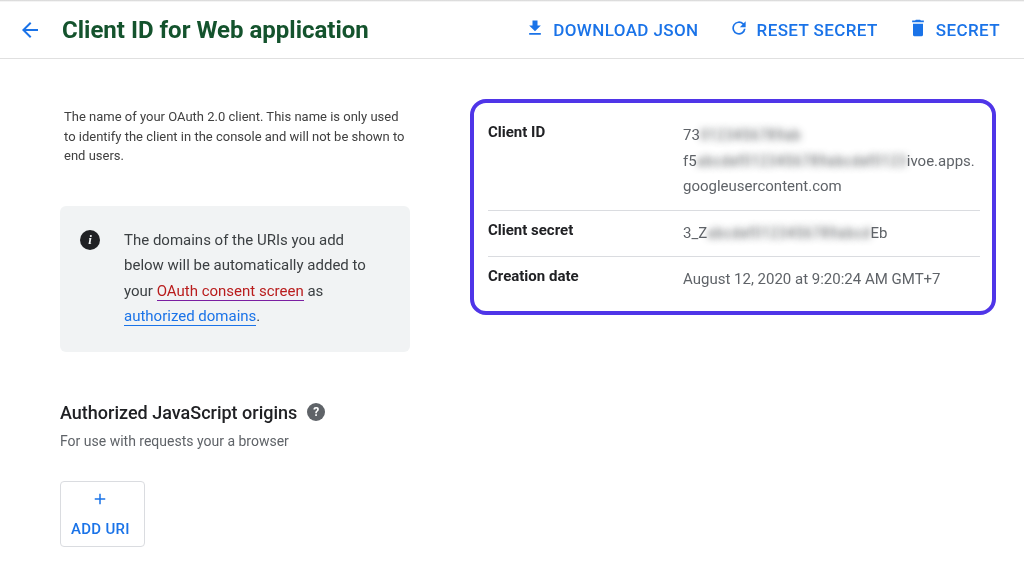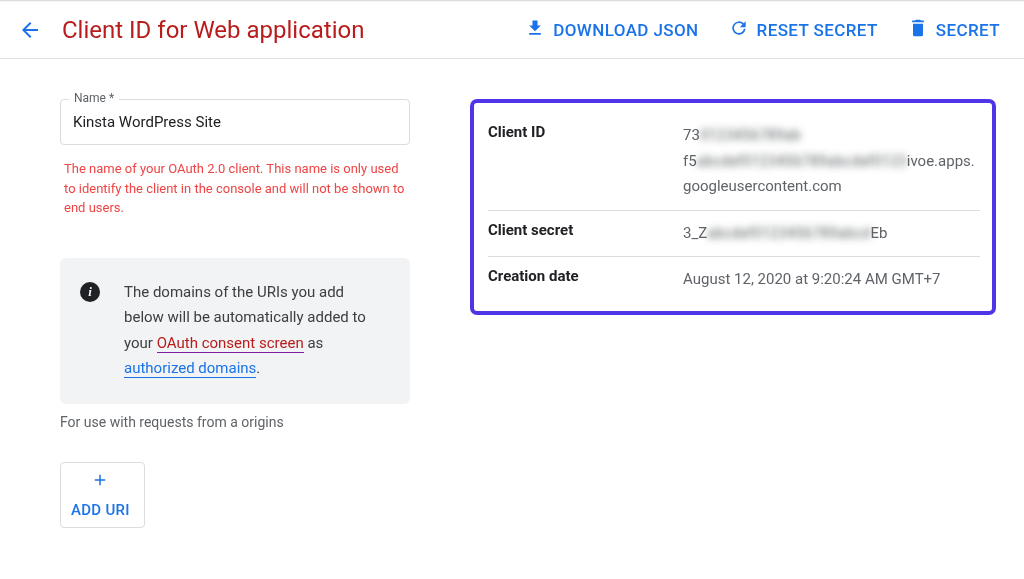--- a/index.html
+++ b/index.html
@@ -23,22 +23,22 @@
   .back-arrow {
     width: 24px; height: 24px;
     display: flex; align-items: center; justify-content: center;
     margin-right: 20px;
     cursor: pointer;
     color: #1a73e8;
   }
   .back-arrow svg { width: 24px; height: 24px; }
   .page-title {
     font-size: 24px;
-    font-weight: 400;
-    color: #b91c1c;
+    font-weight: 700;
+    color: #14532d;
     flex: 0 0 auto;
     margin-right: auto;
   }
   .actions {
     display: flex;
     gap: 30px;
     align-items: center;
   }
   .action-btn {
     display: flex;
@@ -74,21 +74,21 @@
     padding: 13px 12px;
     border: 1px solid #dadce0;
     border-radius: 4px;
     font-size: 15px;
     color: #202124;
     outline: none;
     font-family: inherit;
   }
   .field-help {
     font-size: 13px;
-    color: #ef4444;
+    color: #404040;
     line-height: 1.5;
     padding: 8px 4px 0 4px;
   }
 
   .info-box {
     background: #f1f3f4;
     border-radius: 6px;
     padding: 22px 24px 22px 20px;
     margin-top: 40px;
     display: flex;
@@ -163,21 +163,21 @@
     font-weight: 500;
     letter-spacing: 0.3px;
     margin-top: 32px;
     cursor: pointer;
     flex-direction: column;
   }
   .add-uri-btn svg { width: 18px; height: 18px; fill: #1a73e8; }
 
   .credentials-box {
     border: 4px solid #4f35e8;
-    border-radius: 7px;
+    border-radius: 16px;
     padding: 10px 12px 8px 14px;
   }
   .cred-row {
     display: flex;
     border-bottom: 1px solid #dadce0;
     padding: 10px 0;
     font-size: 15px;
   }
   .cred-row:last-child { border-bottom: none; }
   .cred-label {
@@ -234,34 +234,34 @@
           </svg>
       </span>
       <span>SECRET</span>
     </div>
   </div>
 </div>
 
 <div class="content">
   <div class="left-col">
 
-    <div class="field-wrap">
-      <label class="field-label">Name *</label>
-      <input class="field-input" type="text" value="Kinsta WordPress Site" style="">
-    </div>
     <div class="field-help">The name of your OAuth 2.0 client. This name is only used to identify the client in the console and will not be shown to end users.</div>
 
     <div class="info-box">
       <div class="info-icon">i</div>
       <div class="info-text">
         <span>The domains of the URIs you add below will be automatically added to your </span><a href="#" class="visited">OAuth consent screen</a><span> as </span><a href="#">authorized domains</a><span>.</span>
       </div>
     </div>
 
-    <div class="section-sub">For use with requests from a origins</div>
+    <div class="section-head">
+      <div class="section-title">Authorized JavaScript origins</div>
+      <div class="help-icon">?</div>
+    </div>
+    <div class="section-sub">For use with requests your a browser</div>
 
     <div class="add-uri-btn">
       <span>
         <svg viewBox="0 0 24 24">
             <path d="M19 13h-6v6h-2v-6H5v-2h6V5h2v6h6z"></path>
           </svg>
       </span>
       <span>ADD URI</span>
     </div>
 

